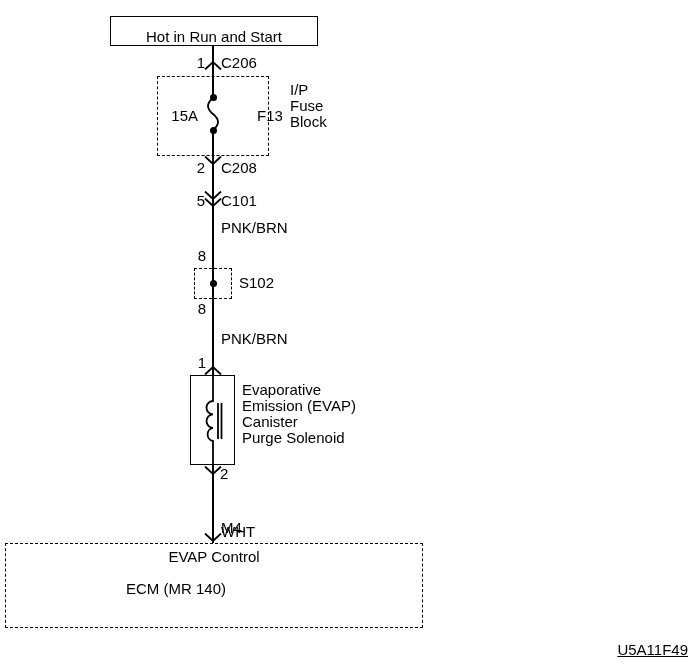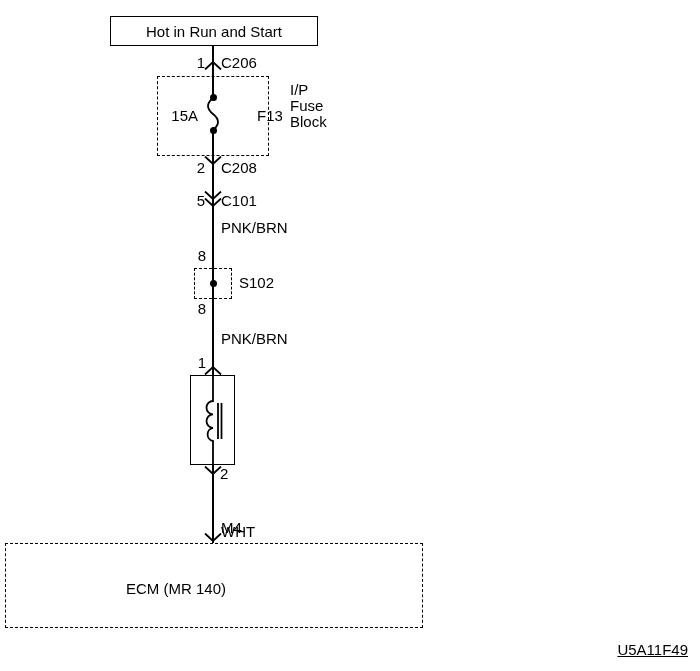--- a/index.html
+++ b/index.html
@@ -14,21 +14,21 @@
 
   .sym { position:absolute; }
   .sym polyline, .sym path { fill:none; stroke:#000; stroke-width:1.8; }
 
   .lbl { position:absolute; white-space:nowrap; line-height:17px; }
   .r { text-align:right; }
   .c { text-align:center; }
   .stack span { display:block; line-height:16px; }
 
   .title-box { position:absolute; left:110px; top:16px; width:208px; height:30px;
-               border:1.7px solid #000; display:flex; align-items:center; justify-content:center; }
+               border:1.7px solid #000; display:flex; align-items:flex-end; justify-content:center; }
 </style>
 </head>
 <body>
 
 <div class="canvas">
 
   <div class="title-box">
     <span>Hot in Run and Start</span>
   </div>
 
@@ -87,31 +87,38 @@
   <svg class="sym" style="left:204px; top:366px;" width="18" height="9" viewBox="0 0 18 9">
       <polyline points="1,8.5 9,1 17,8.5"></polyline>
     </svg>
 
   <div class="box" style="left:190px; top:375px; width:45px; height:90px;"></div>
   <svg class="sym" style="left:203px; top:375px;" width="24" height="90" viewBox="0 0 24 90">
     <path d="M10,0 V26 a6.5,6.7 0 0 0 0,13.4 a6.5,6.7 0 0 0 0,13.4 a6.5,6.7 0 0 0 0,13.2 V90"></path>
     <path d="M15,28 V64"></path>
     <path d="M18.5,28 V64"></path>
   </svg>
+  <div class="lbl stack" style="left:242px; top:382px;">
+    <span>Evaporative</span>
+    <span>Emission (EVAP)</span>
+    <span>Canister</span>
+    <span>Purge Solenoid</span>
+  </div>
 
   <svg class="sym" style="left:204px; top:466px;" width="18" height="9" viewBox="0 0 18 9">
       <polyline points="1,0.5 9,8 17,0.5"></polyline>
     </svg>
   <span class="lbl" style="left:220px; top:465px;">2</span>
 
   <span class="lbl" style="left:221px; top:485px;margin-top:38px;">WHT</span>
 
   <span class="lbl" style="left:221px; top:519px;">M4</span>
   <svg class="sym" style="left:204px; top:533px;" width="18" height="9" viewBox="0 0 18 9">
       <polyline points="1,0.5 9,8 17,0.5"></polyline>
     </svg>
 
   <div class="dbox" style="left:5px; top:543px; width:418px; height:85px;"></div>
+  <span class="lbl c" style="left:138px; top:548px; width:152px;">EVAP Control</span>
   <span class="lbl" style="left:126px; top:580px;">ECM (MR 140)</span>
 
   <span class="lbl r" style="left:588px; top:641px; width:100px;text-decoration:underline;">U5A11F49</span>
 
 </div>
 
 </body></html>

